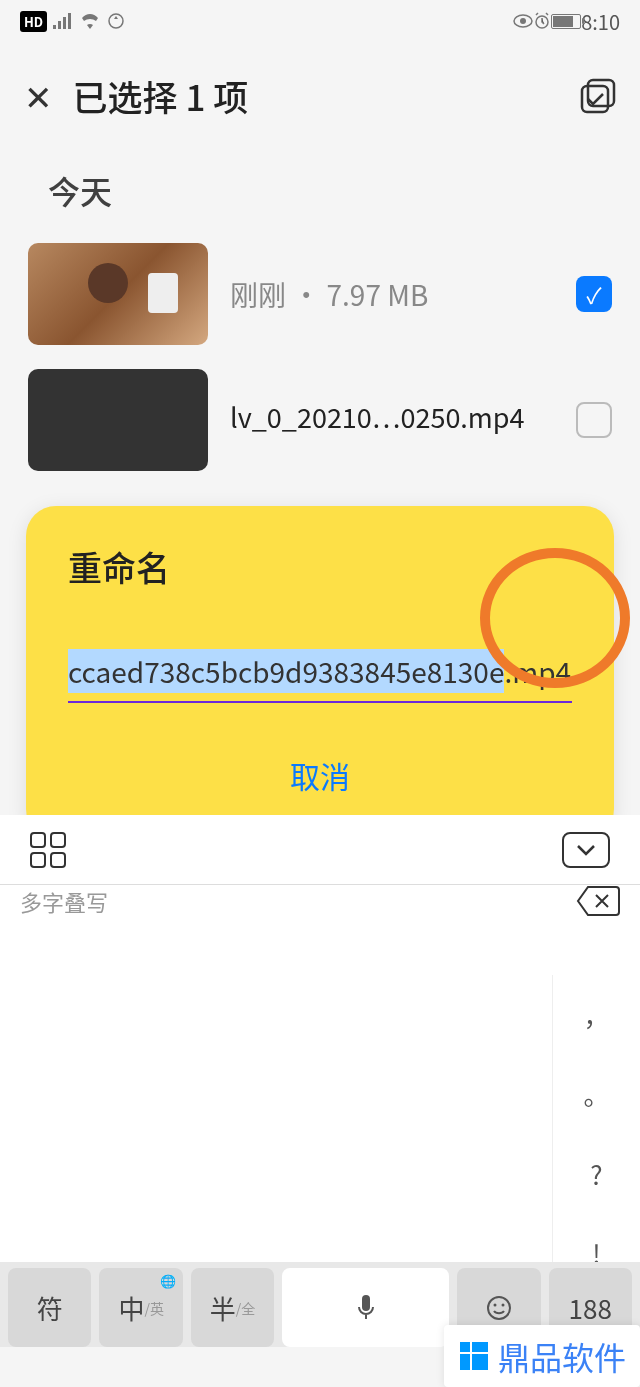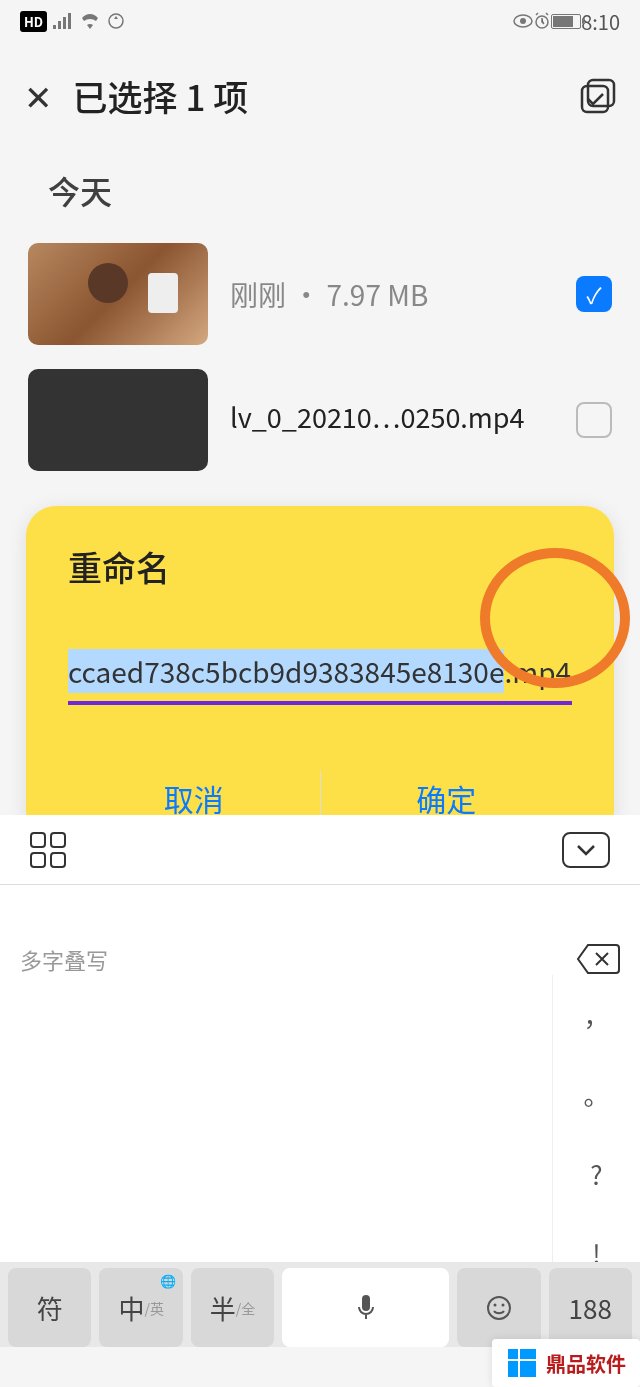--- a/index.html
+++ b/index.html
@@ -29,52 +29,52 @@
     .thumb2 span { flex:1; background:#b88; margin:6px 2px; border-radius:2px; }
     .file-info { flex: 1; }
     .file-name { font-size: 27px; color: #222; margin-bottom: 8px; }
     .file-meta { font-size: 28px; color: #888; }
     .checkbox { width: 36px; height: 36px; border-radius: 8px; flex-shrink: 0; }
     .checkbox.checked { background: #0a7aff; display: flex; align-items: center; justify-content: center; color: #fff; font-size: 22px; }
     .checkbox.unchecked { border: 2px solid #bbb; }
 
     .dialog { position: absolute; top: 462px; left: 26px; right: 26px; background: #fde047; border-radius: 30px; padding: 36px 42px 0; box-shadow: 0 4px 20px rgba(0,0,0,0.1); margin-top: 44px; }
     .dialog-title { font-size: 34px; font-weight: 500; color: #222; }
-    .dialog-input-wrap { margin-top: 60px; position: relative; border-bottom: 4px solid #6d28d9; padding-bottom: 10px; width:100%; }
+    .dialog-input-wrap { margin-top: 60px; position: relative; border-bottom: 2px solid #6d28d9; padding-bottom: 10px; width:100%; }
     .dialog-input { border: none; font-size: 28px; color: #333; outline: none; width:100%; background: transparent; }
     .dialog-input::selection { background: #b3d9ff; }
     .dialog-sel { background: #b3d9ff; padding:2px 0; }
-    .dialog-buttons { display: flex; margin-top: 50px; height: 86px; }
+    .dialog-buttons { display: flex; margin-top: 50px; height: 86px; flex-direction: column; }
     .dbtn { flex: 1; font-size: 30px; color: #0a7aff; display:flex; align-items:center; justify-content:center; }
     .dbtn-sep { width: 1px; background: #ddd; margin: 16px 0; }
 
     .annotation { position:absolute; top:548px; right:10px; width:150px; height:140px; border:10px solid #ef7a2a; border-radius:50%; pointer-events:none; z-index:50; }
 
     .kb-top { position: absolute; top: 815px; left: 0; right: 0; height: 70px; background: #fff; border-bottom: 1px solid #ddd; display: flex; align-items: center; justify-content: space-between; padding: 0 30px; }
     .kb-grid { display:flex; gap:4px; flex-wrap:wrap; width:40px; }
     .kb-grid span { width:16px; height:16px; border:2px solid #333; border-radius:4px; }
     .kb-collapse { width:48px; height:36px; border:2px solid #333; border-radius:8px; display:flex; align-items:center; justify-content:center; }
 
-    .kb-suggest { position:absolute; top:885px; left:0; right:0; height:90px; background:#fff; display:flex; align-items:flex-end; padding:0 20px; justify-content:space-between; }
+    .kb-suggest { position:absolute; top:885px; left:0; right:0; height:90px; background:#fff; display:flex; align-items:flex-start; padding:0 20px; justify-content:space-between; }
     .suggest-text { color:#999; font-size:22px; }
     .backspace { width:44px; height:32px; }
 
     .kb-body { position:absolute; top:975px; left:0; right:0; bottom:95px; background:#fff; display:flex; }
     .kb-sidecol { width:88px; display:flex; flex-direction:column; border-left:1px solid #eee; }
     .kb-sidecol div { flex:1; display:flex; align-items:center; justify-content:center; font-size:26px; color:#555; }
 
     .kb-bottom { position:absolute; bottom:40px; left:0; right:0; height:85px; background:#e8e8e8; display:flex; gap:8px; padding:6px 8px 0; }
     .kb-key { background:#d8d8d8; border-radius:8px; display:flex; align-items:center; justify-content:center; font-size:26px; color:#444; position:relative; }
     .kb-key.white { background:#fff; }
     .kb-key .super { position:absolute; top:3px; right:6px; font-size:13px; color:#888; }
     .kb-key .sub { font-size:14px; color:#999; }
 
     .watermark { position:absolute; bottom:0; right:0; background:#fff; padding:8px 14px; display:flex; align-items:center; gap:8px; border-radius:4px; box-shadow:0 0 8px rgba(0,0,0,0.1); z-index:100; }
     .wm-icon { width:32px; height:32px; }
-    .wm-text { font-size:20px; color:#b91c1c; font-weight:700; }
+    .wm-text { font-size:32px; color:#3b82f6; font-weight:400; }
   </style>
 </head>
 <body>
 
 <div class="status-bar">
   <div class="status-left">
     <span class="hd-badge">HD</span>
     <svg width="20" height="16" viewBox="0 0 20 16">
         <path fill="#777" d="M0 12h3v4H0zm5-4h3v8H5zm5-4h3v12h-3zm5-4h3v16h-3z"></path>
       </svg>

